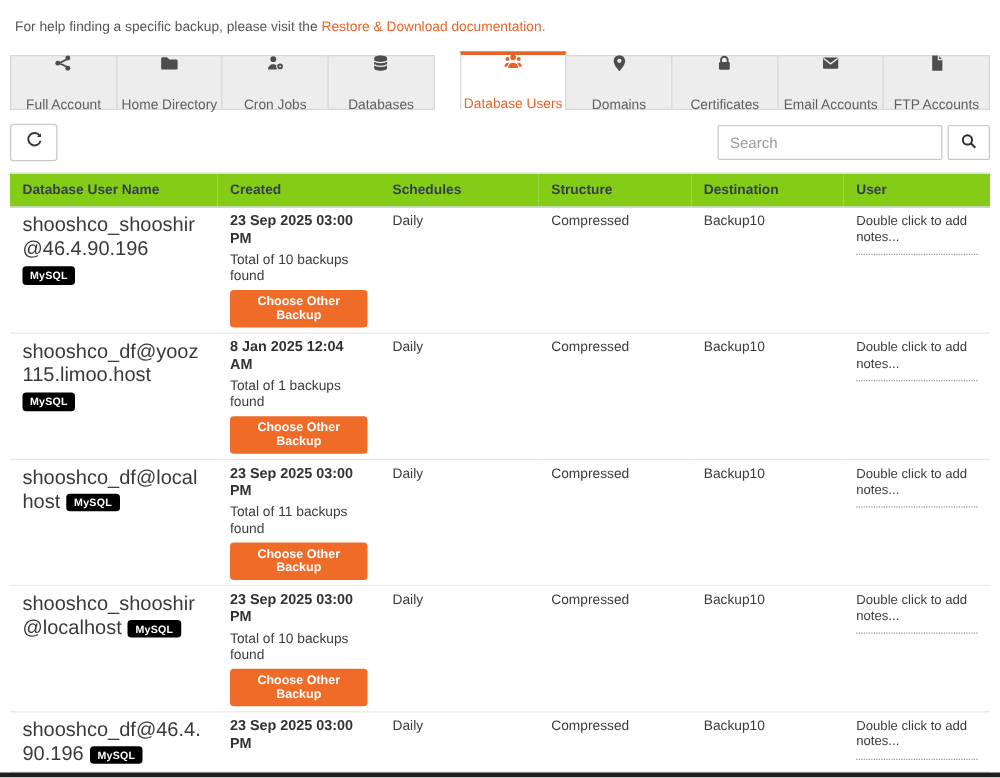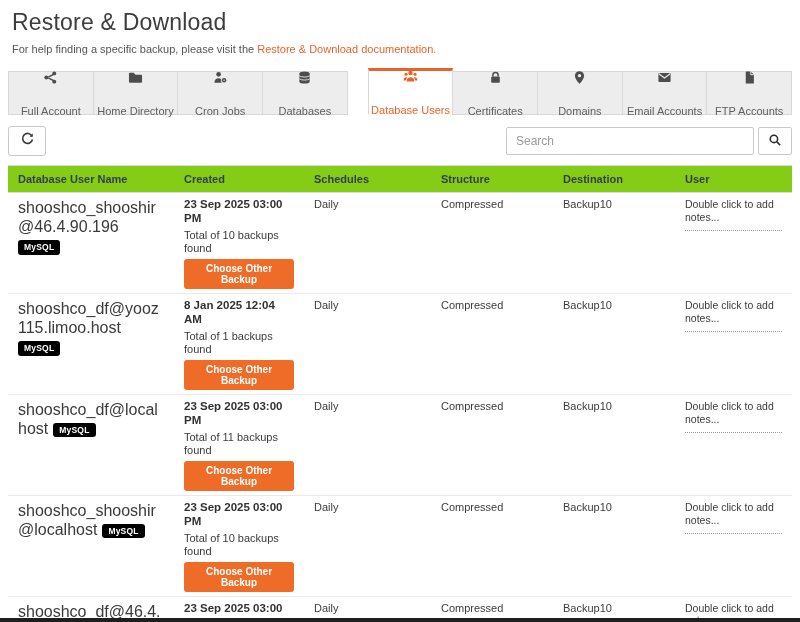--- a/index.html
+++ b/index.html
@@ -38,21 +38,21 @@
   .tab.active .ticon { color: #e8632a; }
 
   
   .toolbar { display: flex; justify-content: space-between; align-items: center; margin: 11px 8px 9px 8px; }
   .refresh-btn {
     width: 38px; height: 30px; background: #fff; border: 1px solid #c9c9c9; border-radius: 3px;
     display: flex; align-items: center; justify-content: center; cursor: pointer; color: #3a3a3a;
   }
   .search-group { display: flex; align-items: center; gap: 4px; }
   .search-input {
-    width: 248px; height: 28px; border: 1px solid #c9c9c9; border-radius: 2px;
+    width: 180px; height: 28px; border: 1px solid #c9c9c9; border-radius: 2px;
     padding: 0 9px; font-size: 12px; color: #333; font-family: "Liberation Sans", sans-serif;
   }
   .search-input::placeholder { color: #9a9a9a; }
   .search-btn {
     width: 34px; height: 28px; background: #fff; border: 1px solid #c9c9c9; border-radius: 2px;
     display: flex; align-items: center; justify-content: center; cursor: pointer; color: #2b2b2b;
   }
 
   
   .grid { margin: 0 8px; border-collapse: collapse; width: 784px; table-layout: fixed; }
@@ -84,21 +84,20 @@
   }
 
   .bottom-bar { position: absolute; left: 0; bottom: 0; width: 800px; height: 4px; background: #1e1e1e; }
 </style>
 </head>
 <body>
 
 <div class="page">
 
   <div class="page-header">
-    <h1 class="page-title">Restore &amp; Download</h1>
     <p class="page-subtitle"><span>For help finding a specific backup, please visit the </span><a class="doc-link">Restore &amp; Download documentation.</a></p>
   </div>
 
   <nav class="tabs">
     <div class="tab">
       <span class="ticon">
           <svg viewBox="0 0 16 16" fill="currentColor">
             <circle cx="3.5" cy="8" r="2.1"></circle>
             <circle cx="12" cy="3.6" r="2.1"></circle>
             <circle cx="12" cy="12.4" r="2.1"></circle>
@@ -144,35 +143,35 @@
             <circle cx="3.2" cy="5.6" r="1.7"></circle>
             <path d="M.6 12.2c0-2.2 1.2-3.4 2.8-3.4.4 0 .8.1 1.1.2-.9 1-1.4 2.3-1.5 3.2z"></path>
             <circle cx="12.8" cy="5.6" r="1.7"></circle>
             <path d="M15.4 12.2c0-2.2-1.2-3.4-2.8-3.4-.4 0-.8.1-1.1.2.9 1 1.4 2.3 1.5 3.2z"></path>
           </svg>
         </span>
       <span>Database Users</span>
     </div>
     <div class="tab">
       <span class="ticon">
+          <svg viewBox="0 0 16 16" fill="currentColor">
+            <path d="M8 1.2a4.9 4.9 0 0 1 4.9 4.9C12.9 9.8 8 14.8 8 14.8S3.1 9.8 3.1 6.1A4.9 4.9 0 0 1 8 1.2z"></path>
+            <circle cx="8" cy="6" r="1.8" fill="#ededed"></circle>
+          </svg>
+        </span>
+      <span>Domains</span>
+    </div>
+    <div class="tab">
+      <span class="ticon">
           <svg viewBox="0 0 16 16">
             <path d="M5.2 7V5.4a2.8 2.8 0 0 1 5.6 0V7" fill="none" stroke="currentColor" stroke-width="1.6"></path>
             <rect x="3.4" y="7" width="9.2" height="6.6" rx="1" fill="currentColor"></rect>
           </svg>
         </span>
       <span>Certificates</span>
-    </div>
-    <div class="tab">
-      <span class="ticon">
-          <svg viewBox="0 0 16 16" fill="currentColor">
-            <path d="M8 1.2a4.9 4.9 0 0 1 4.9 4.9C12.9 9.8 8 14.8 8 14.8S3.1 9.8 3.1 6.1A4.9 4.9 0 0 1 8 1.2z"></path>
-            <circle cx="8" cy="6" r="1.8" fill="#ededed"></circle>
-          </svg>
-        </span>
-      <span>Domains</span>
     </div>
     <div class="tab">
       <span class="ticon">
           <svg viewBox="0 0 16 16">
             <rect x="1.5" y="3.2" width="13" height="9.6" rx="1" fill="currentColor"></rect>
             <path d="M2 4l6 4.6L14 4" fill="none" stroke="#ededed" stroke-width="1.2"></path>
           </svg>
         </span>
       <span>Email Accounts</span>
     </div>

